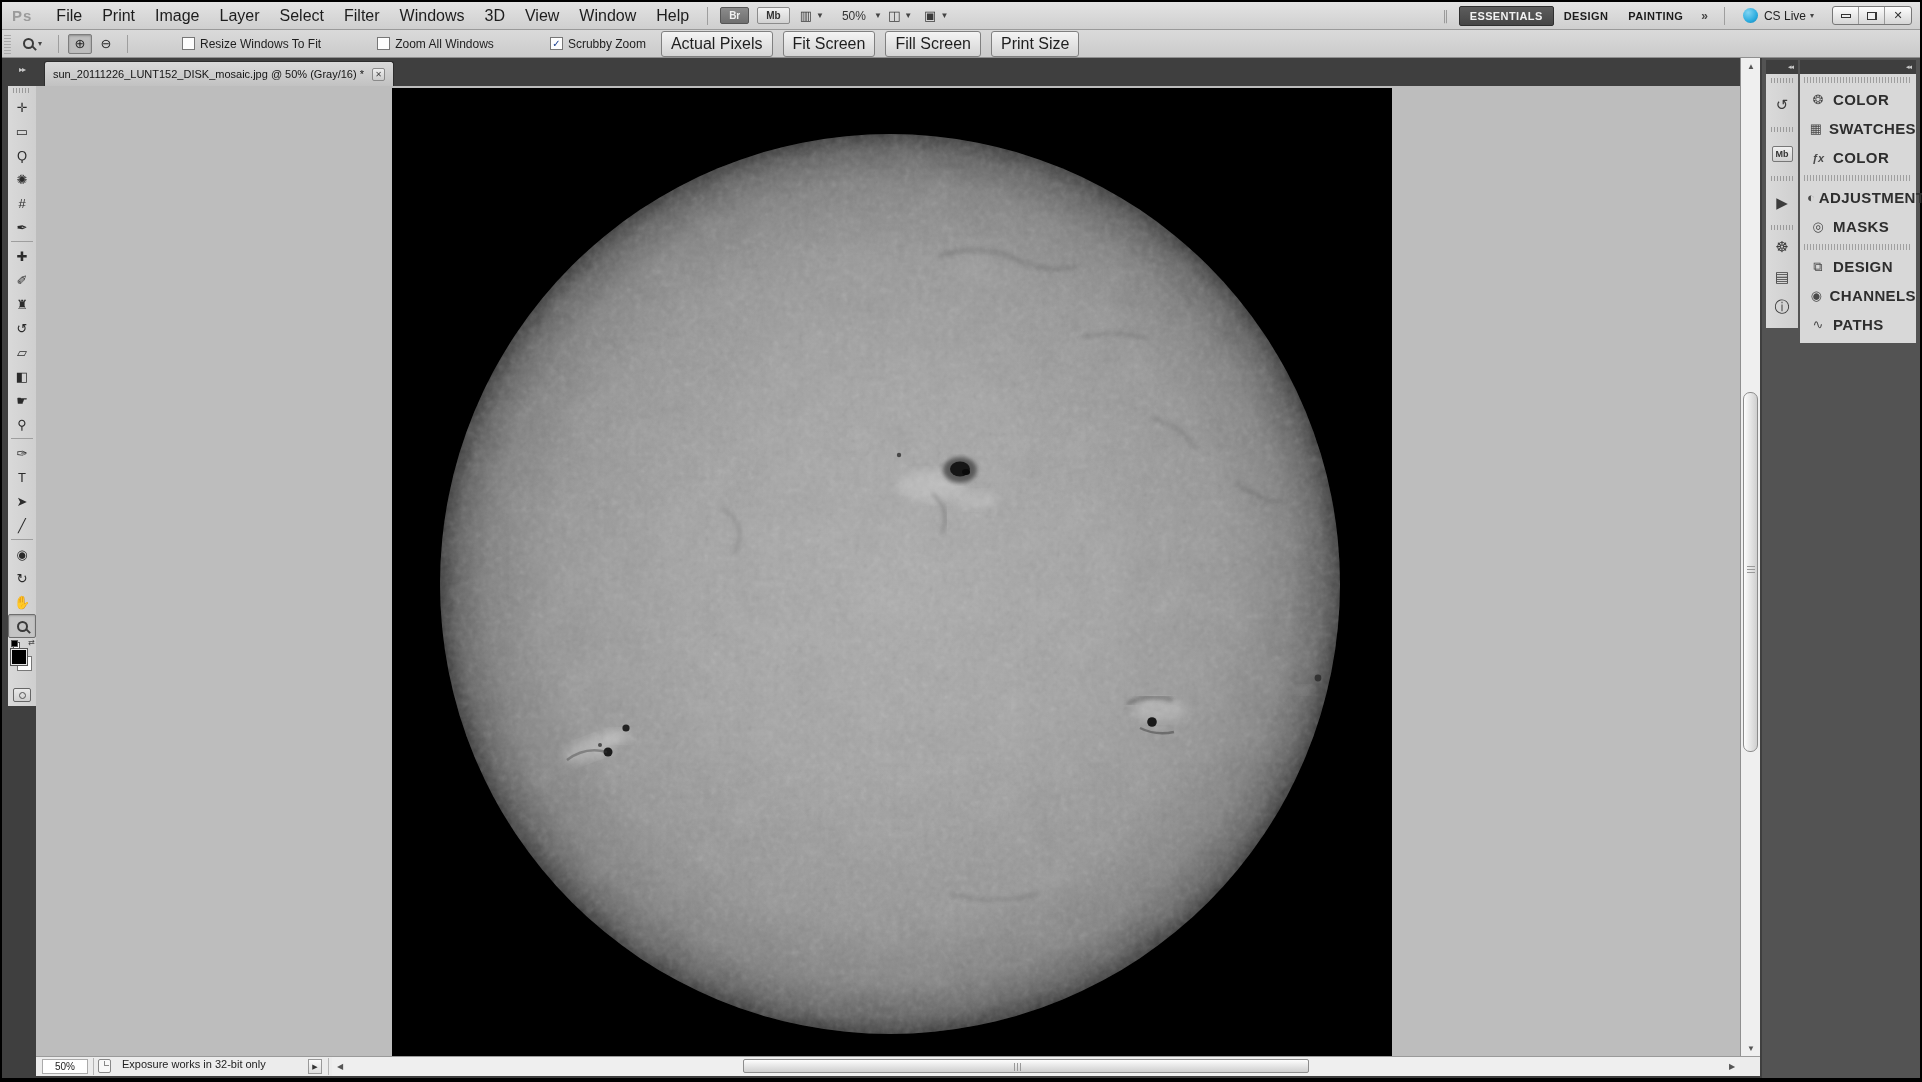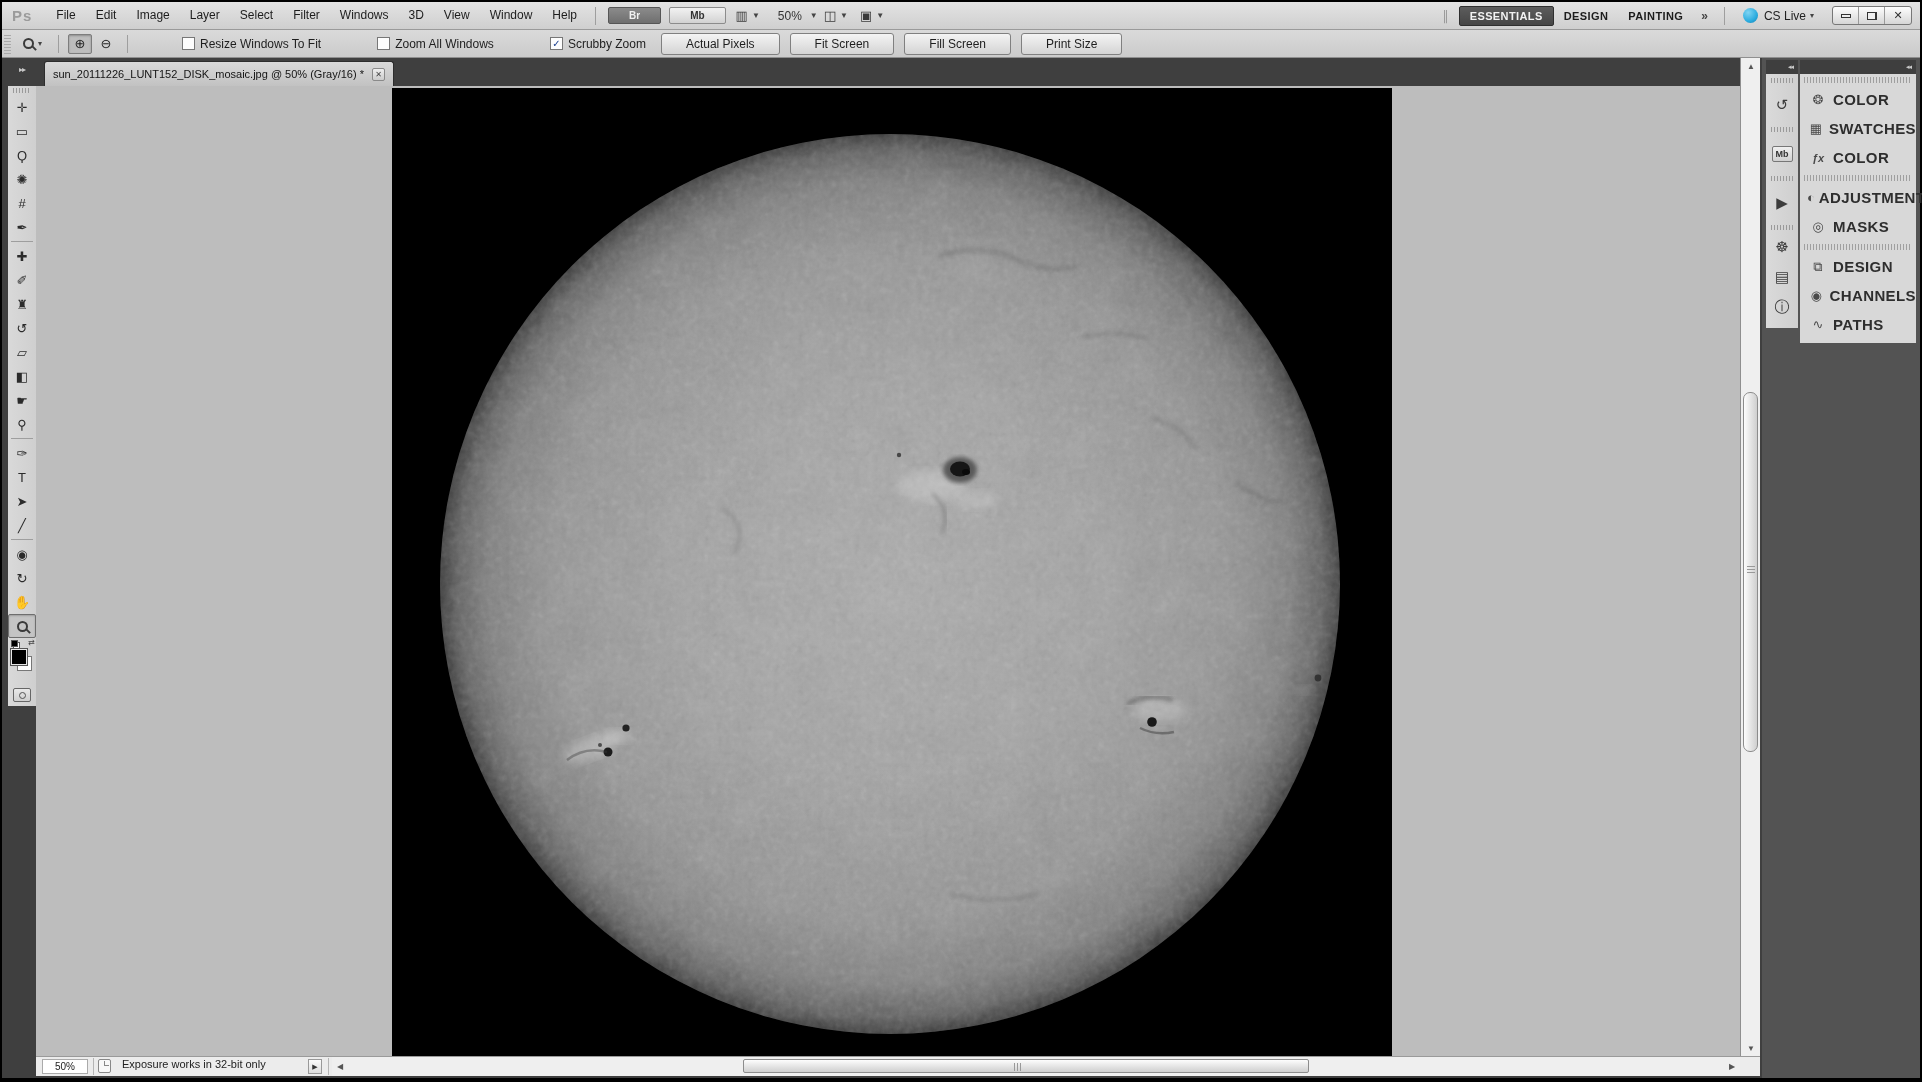--- a/index.html
+++ b/index.html
@@ -5,24 +5,24 @@
   html,body{margin:0;padding:0;background:#000;}
   *{box-sizing:border-box;font-family:"Liberation Sans","DejaVu Sans",sans-serif;}
   .stage{position:relative;width:1922px;height:1082px;background:#000;overflow:hidden;}
   .app{position:absolute;left:2px;top:2px;width:1918px;height:1076px;background:#3f3f3f;}
 
   
   .menubar{position:absolute;left:0;top:0;width:1918px;height:28px;
     background:linear-gradient(#e3e3e3,#cfcfcf);border-bottom:1px solid #9a9a9a;
     display:flex;align-items:center;}
   .pslogo{font-size:15px;font-weight:bold;color:#9b9b9b;padding:0 14px 0 10px;letter-spacing:1px;}
-  .mi{font-size:12px;color:#1d1d1d;padding:0 10px;line-height:27px;cursor:default;}
+  .mi{font-size:16px;color:#1d1d1d;padding:0 10px;line-height:27px;cursor:default;}
   .vsep{width:1px;height:18px;background:#9e9e9e;margin:0 8px;}
   .chip{font-size:10px;font-weight:bold;border:1px solid #8c8c8c;border-radius:2px;
-    padding:2px 20px;margin:0 4px;background:linear-gradient(#f2f2f2,#d2d2d2);color:#333;}
+    padding:2px 8px;margin:0 4px;background:linear-gradient(#f2f2f2,#d2d2d2);color:#333;}
   .chip.dark{background:linear-gradient(#8b8b8b,#6f6f6f);color:#f0f0f0;border-color:#565656;}
   .ddgroup{display:flex;align-items:center;margin:0 6px;color:#3a3a3a;font-size:13px;}
   .dd-arrow{font-size:8px;color:#444;margin-left:4px;}
   .zoomro{font-size:12px;color:#333;margin:0 4px 0 12px;}
   .mspacer{flex:1;}
   .wsgrip{color:#8a8a8a;font-size:11px;letter-spacing:-1px;margin-right:10px;}
   .ws{font-size:11px;font-weight:bold;color:#1c1c1c;padding:3px 10px;letter-spacing:.4px;}
   .ws.active{background:linear-gradient(#5c5c5c,#464646);color:#f2f2f2;border:1px solid #2f2f2f;border-radius:2px;}
   .ws-more{font-size:12px;font-weight:bold;color:#444;padding:0 8px;}
   .cslive{display:flex;align-items:center;margin:0 10px;}
@@ -45,22 +45,22 @@
     background:repeating-linear-gradient(0deg,#aaa 0 1px,transparent 1px 3px);}
   .mag{position:relative;width:11px;height:11px;border:2px solid #3a3a3a;border-radius:50%;display:inline-block;}
   .mag::after{content:"";position:absolute;width:6px;height:2px;background:#3a3a3a;right:-5px;bottom:-2px;transform:rotate(45deg);}
   .toolpreset{display:flex;align-items:center;padding:0 8px;}
   .zoombtn{width:24px;height:20px;display:flex;align-items:center;justify-content:center;
     font-size:13px;color:#222;border:1px solid transparent;border-radius:2px;margin:0 1px;}
   .zoombtn.pressed{background:#bdbdbd;border-color:#7d7d7d;box-shadow:inset 0 1px 2px rgba(0,0,0,.25);}
   .cb{display:flex;align-items:center;margin:0 10px;font-size:12px;color:#1e1e1e;padding-left:36px;}
   .cbx{width:13px;height:13px;border:1px solid #777;background:#fdfdfd;margin-right:5px;
     font-size:10px;line-height:12px;text-align:center;color:#1a3f8f;font-weight:bold;}
-  .obtn{font-size:12px;color:#1e1e1e;border:1px solid #808080;border-radius:3px;
-    background:linear-gradient(#f4f4f4,#d4d4d4);padding:3px 24px;margin:9px 5px;}
+  .obtn{font-size:16px;color:#1e1e1e;border:1px solid #808080;border-radius:3px;
+    background:linear-gradient(#f4f4f4,#d4d4d4);padding:3px 9px;margin:9px 5px;}
 
   
   .tabbar{position:absolute;left:0;top:56px;width:1758px;height:28px;background:#3f3f3f;}
   .tools-head{position:absolute;left:6px;top:2px;width:28px;height:18px;color:#c9c9c9;
     font-size:8px;letter-spacing:-1px;display:flex;align-items:center;justify-content:center;}
   .doctab{position:absolute;left:42px;top:3px;height:25px;min-width:348px;
     background:linear-gradient(#d9d9d9,#c2c2c2);border:1px solid #2d2d2d;border-bottom:none;
     border-radius:3px 3px 0 0;display:flex;align-items:center;padding:0 8px;}
   .doctab-label{font-size:11px;color:#141414;white-space:nowrap;}
   .tabclose{margin-left:8px;width:13px;height:13px;border:1px solid #8a8a8a;border-radius:2px;
@@ -133,21 +133,21 @@
 </style>
 </head>
 <body>
 
 <div class="stage">
 <div class="app">
 
   <div class="menubar">
     <span class="pslogo">Ps</span>
     <span class="mi">File</span>
-    <span class="mi">Edit</span>
+    <span class="mi">Print</span>
     <span class="mi">Image</span>
     <span class="mi">Layer</span>
     <span class="mi">Select</span>
     <span class="mi">Filter</span>
     <span class="mi">Windows</span>
     <span class="mi">3D</span>
     <span class="mi">View</span>
     <span class="mi">Window</span>
     <span class="mi">Help</span>
     <span class="vsep"></span>

